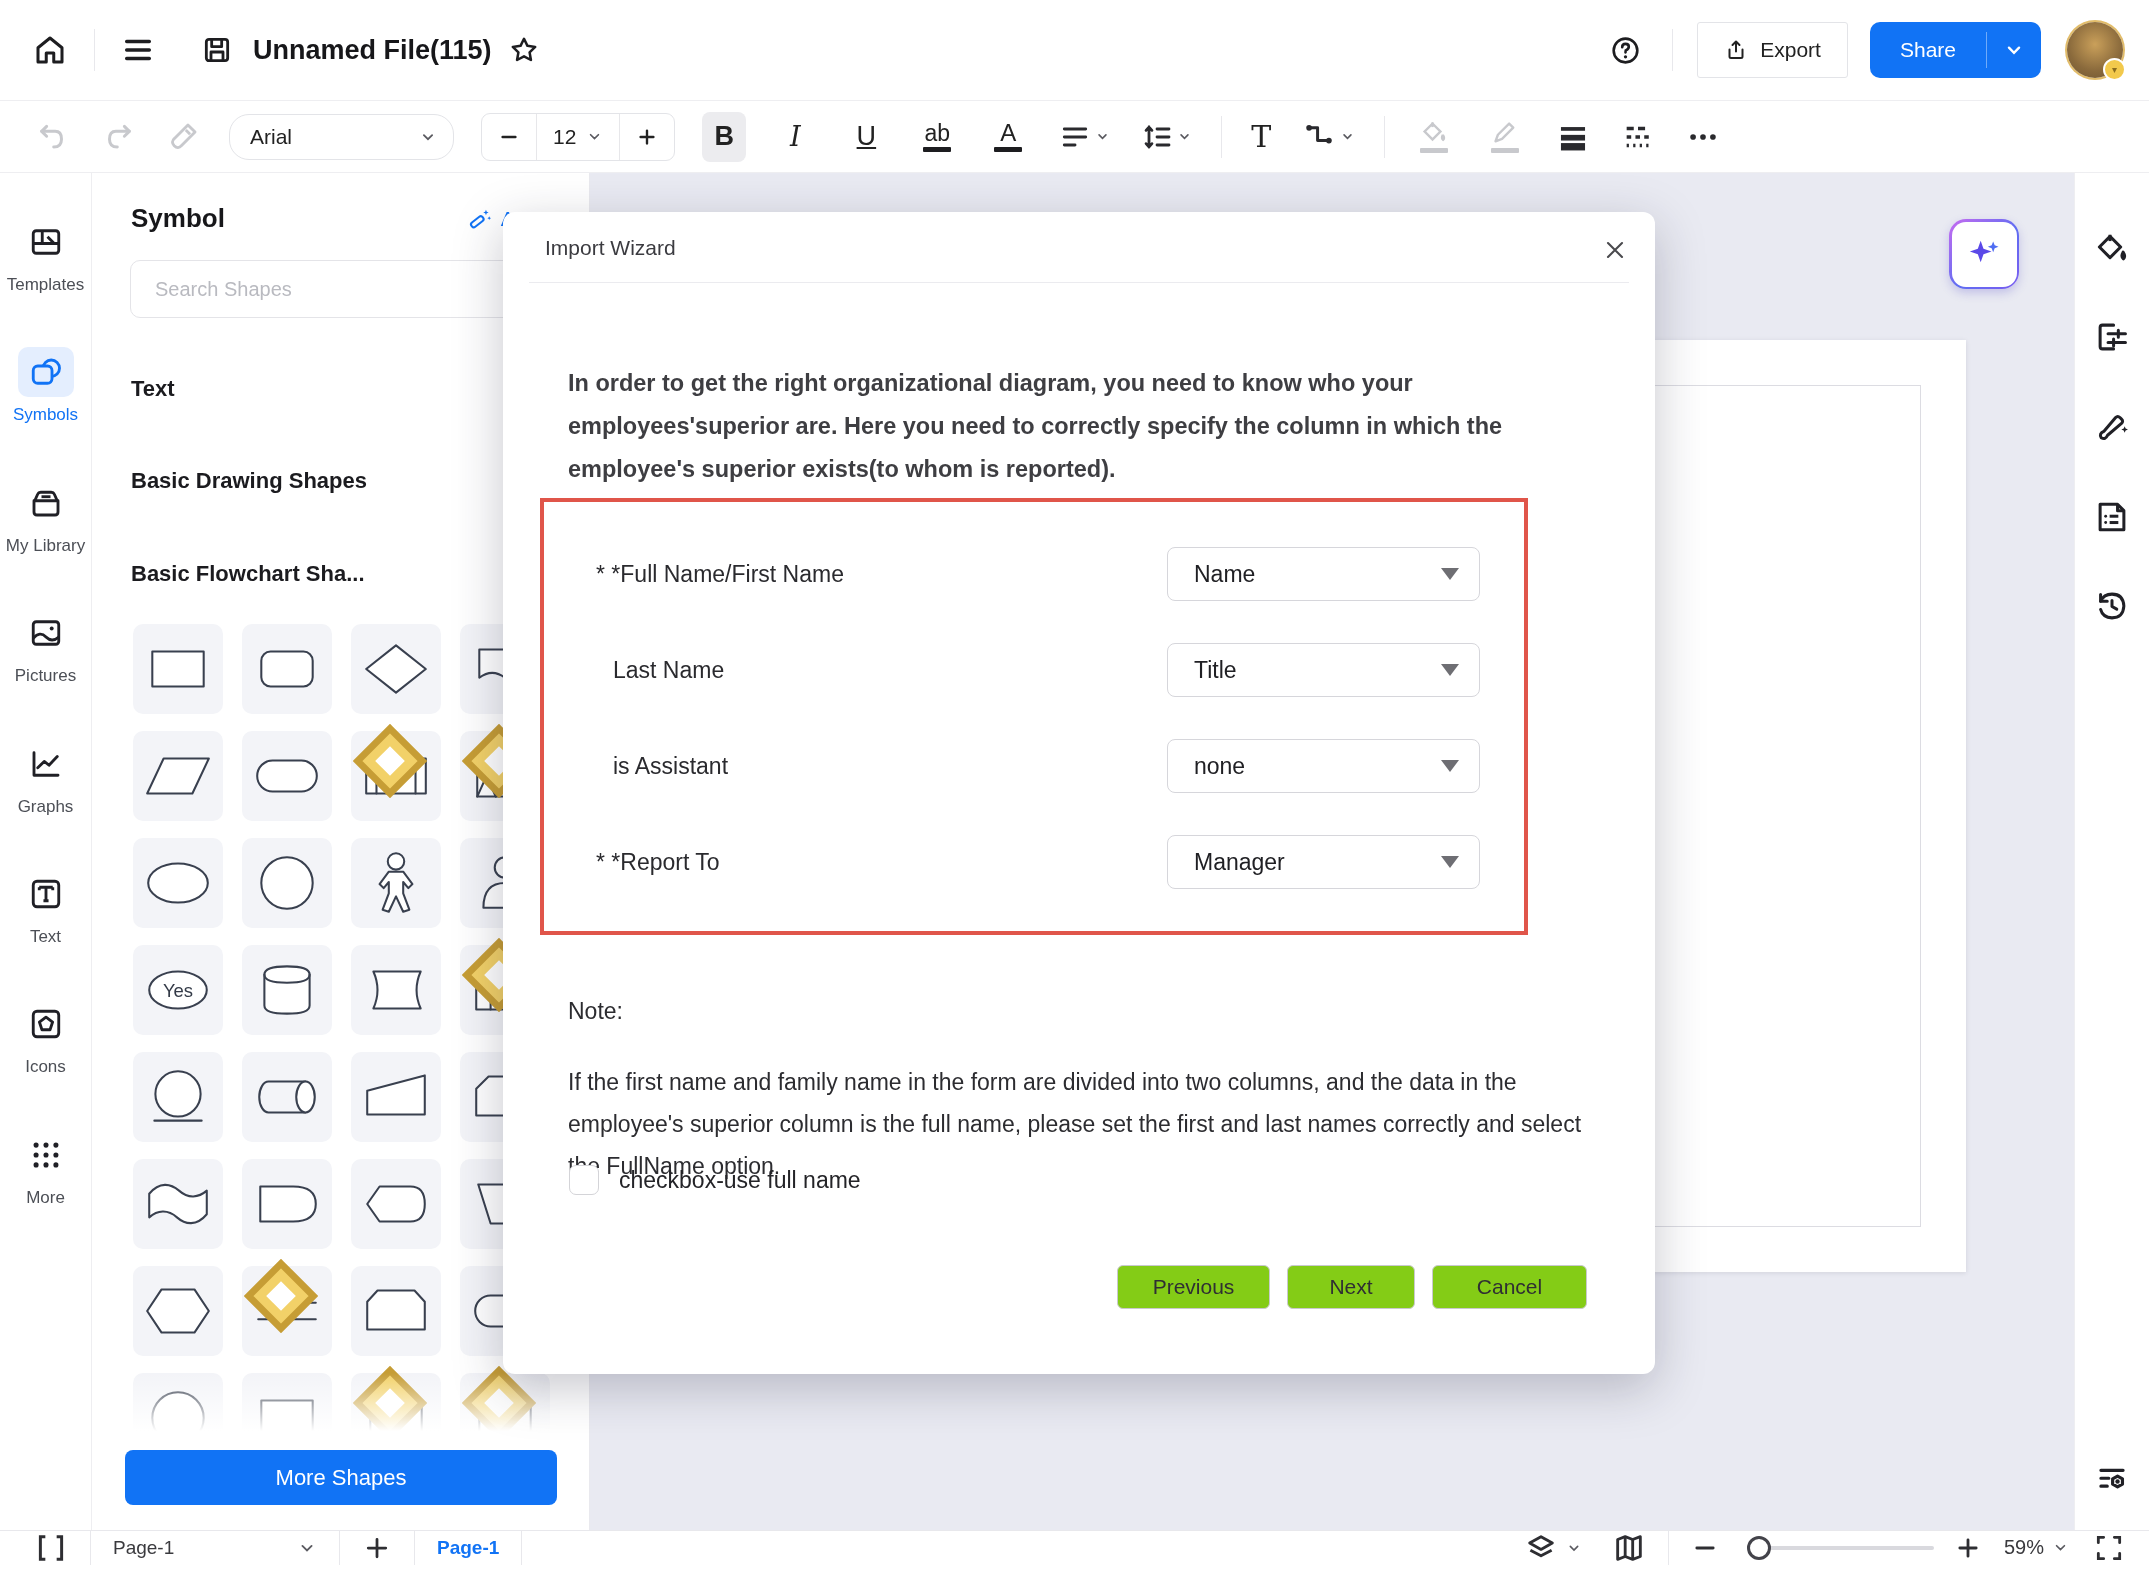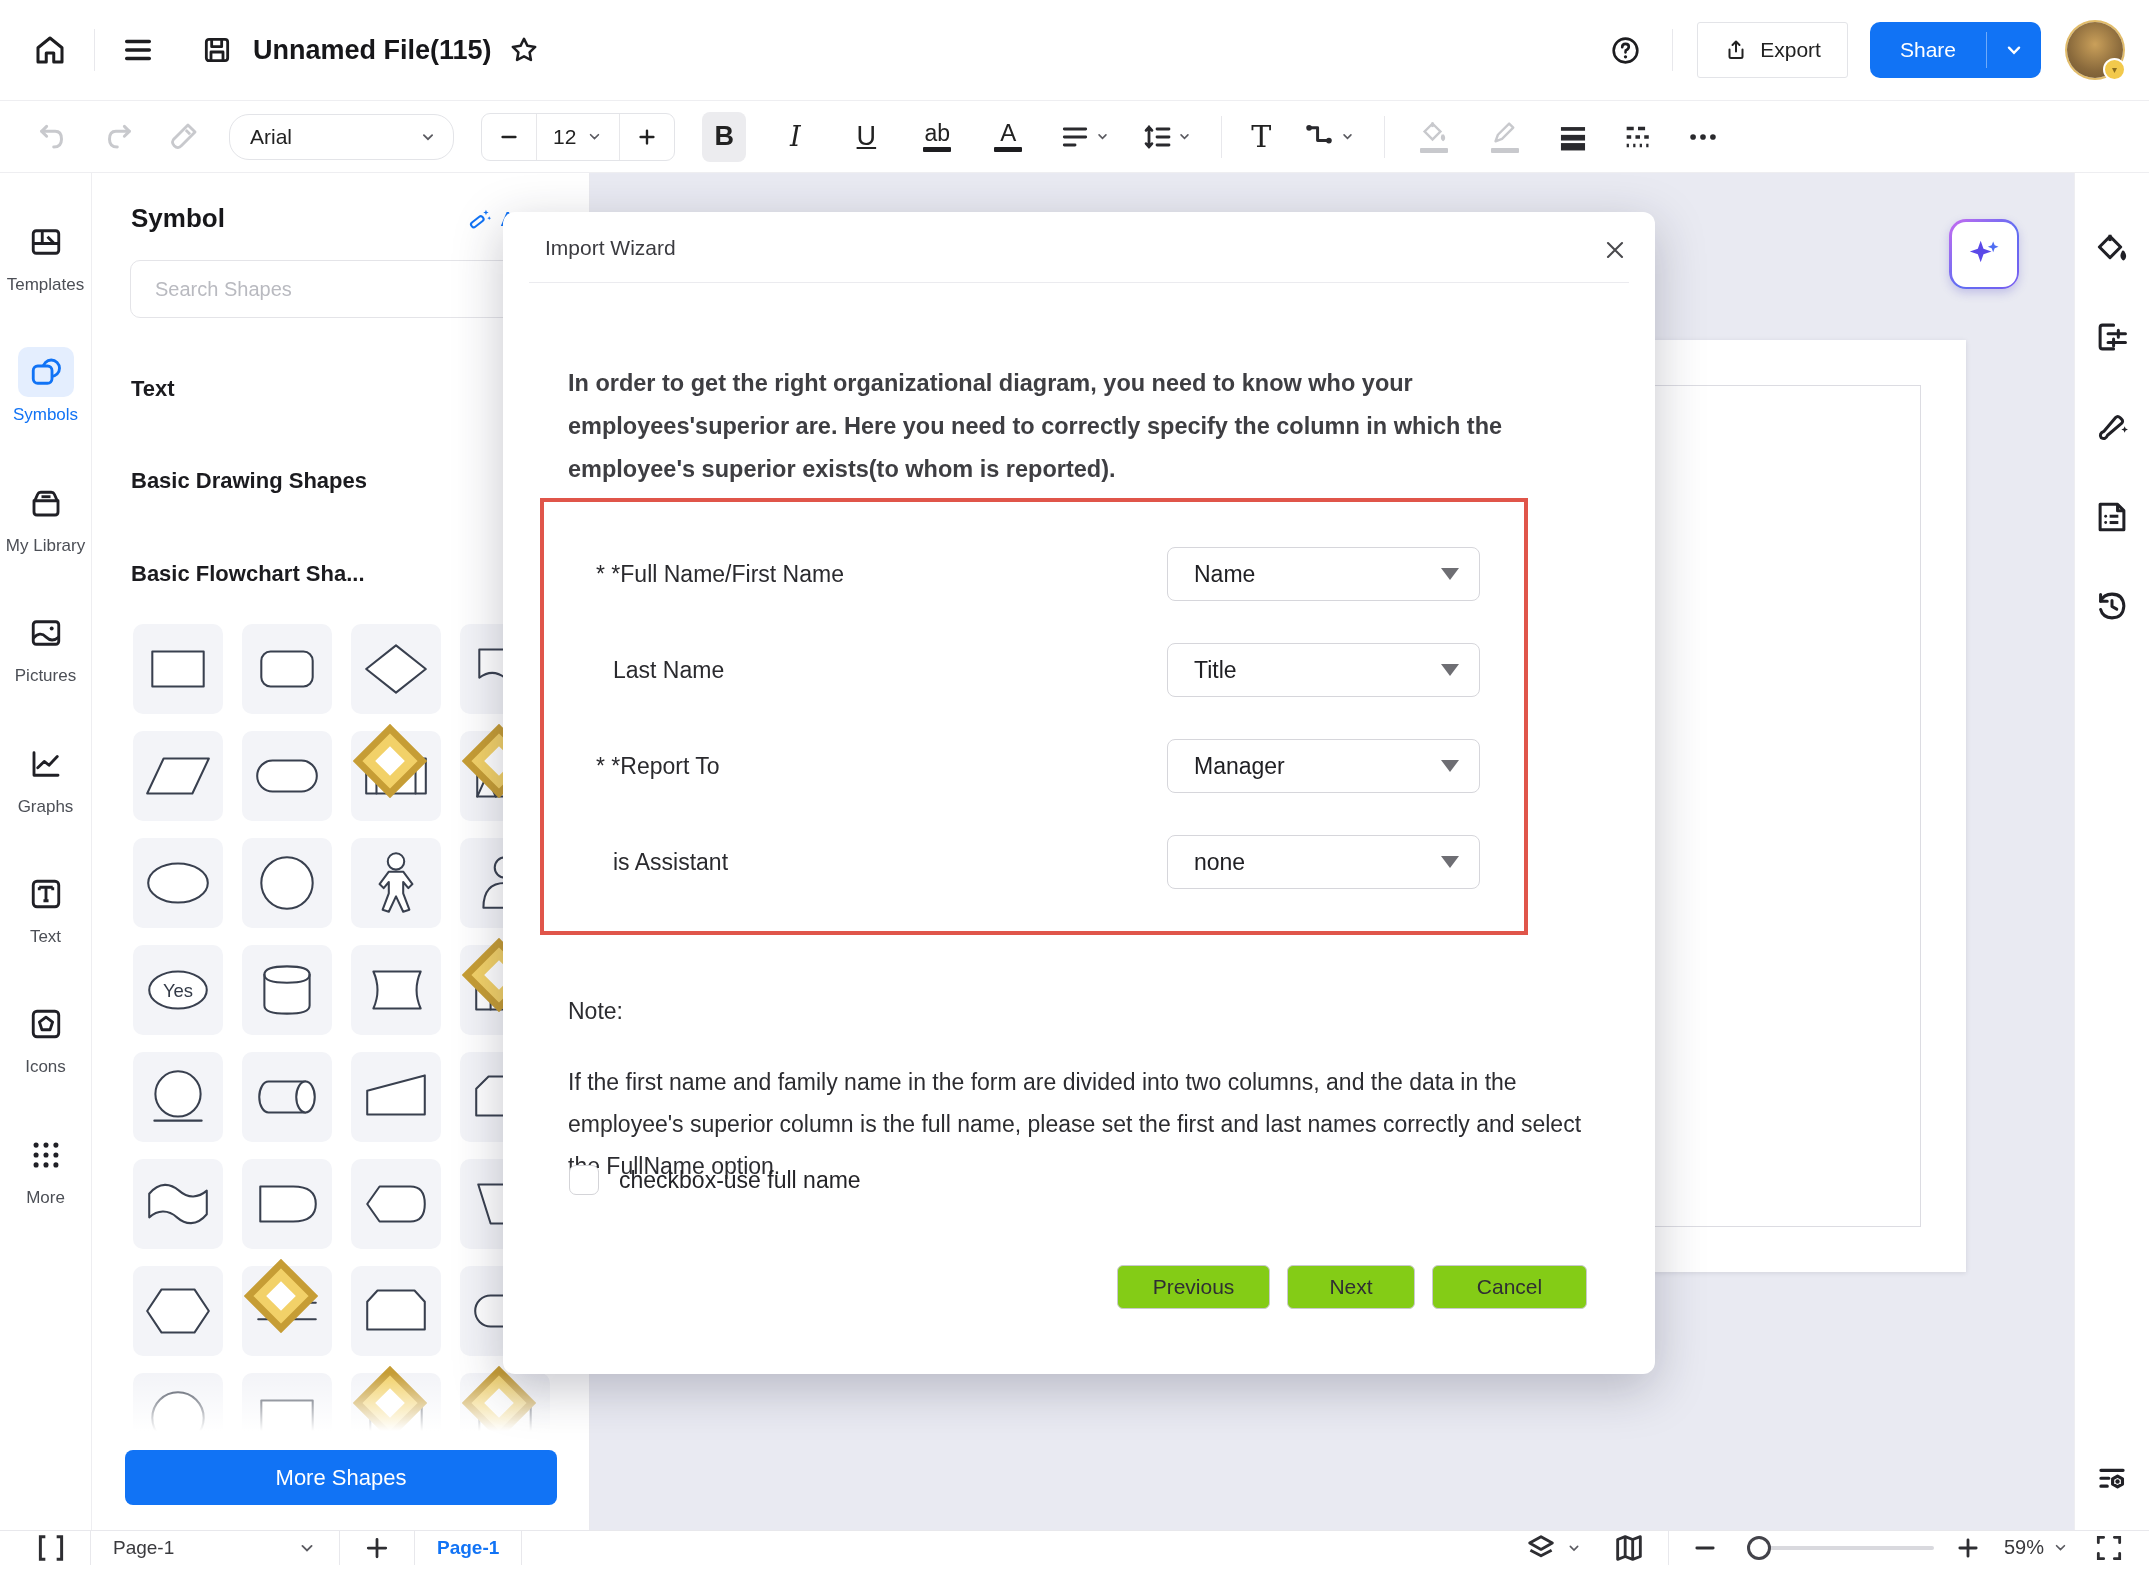--- a/index.html
+++ b/index.html
@@ -723,31 +723,31 @@
           <span class="tri"></span>
         </div>
       </div>
       <div class="frow nostar">
         <span class="flabel">Last Name</span>
         <div class="select">
           <span class="val">Title</span>
           <span class="tri"></span>
         </div>
       </div>
+      <div class="frow nostar">
+        <span class="flabel">is Assistant</span>
+        <div class="select">
+          <span class="val">none</span>
+          <span class="tri"></span>
+        </div>
+      </div>
       <div class="frow">
         <span class="flabel">* *Report To</span>
         <div class="select">
           <span class="val">Manager</span>
-          <span class="tri"></span>
-        </div>
-      </div>
-      <div class="frow nostar">
-        <span class="flabel">is Assistant</span>
-        <div class="select">
-          <span class="val">none</span>
           <span class="tri"></span>
         </div>
       </div>
     </div>
 
     <span id="dlg-note-title">Note:</span>
     <p id="dlg-note-body">If the first name and family name in the form are divided into two columns, and the data in the employee's superior column is the full name, please set the first and last names correctly and select the FullName option.</p>
 
     <div id="dlg-checkrow">
       <span id="dlg-checkbox"></span>

